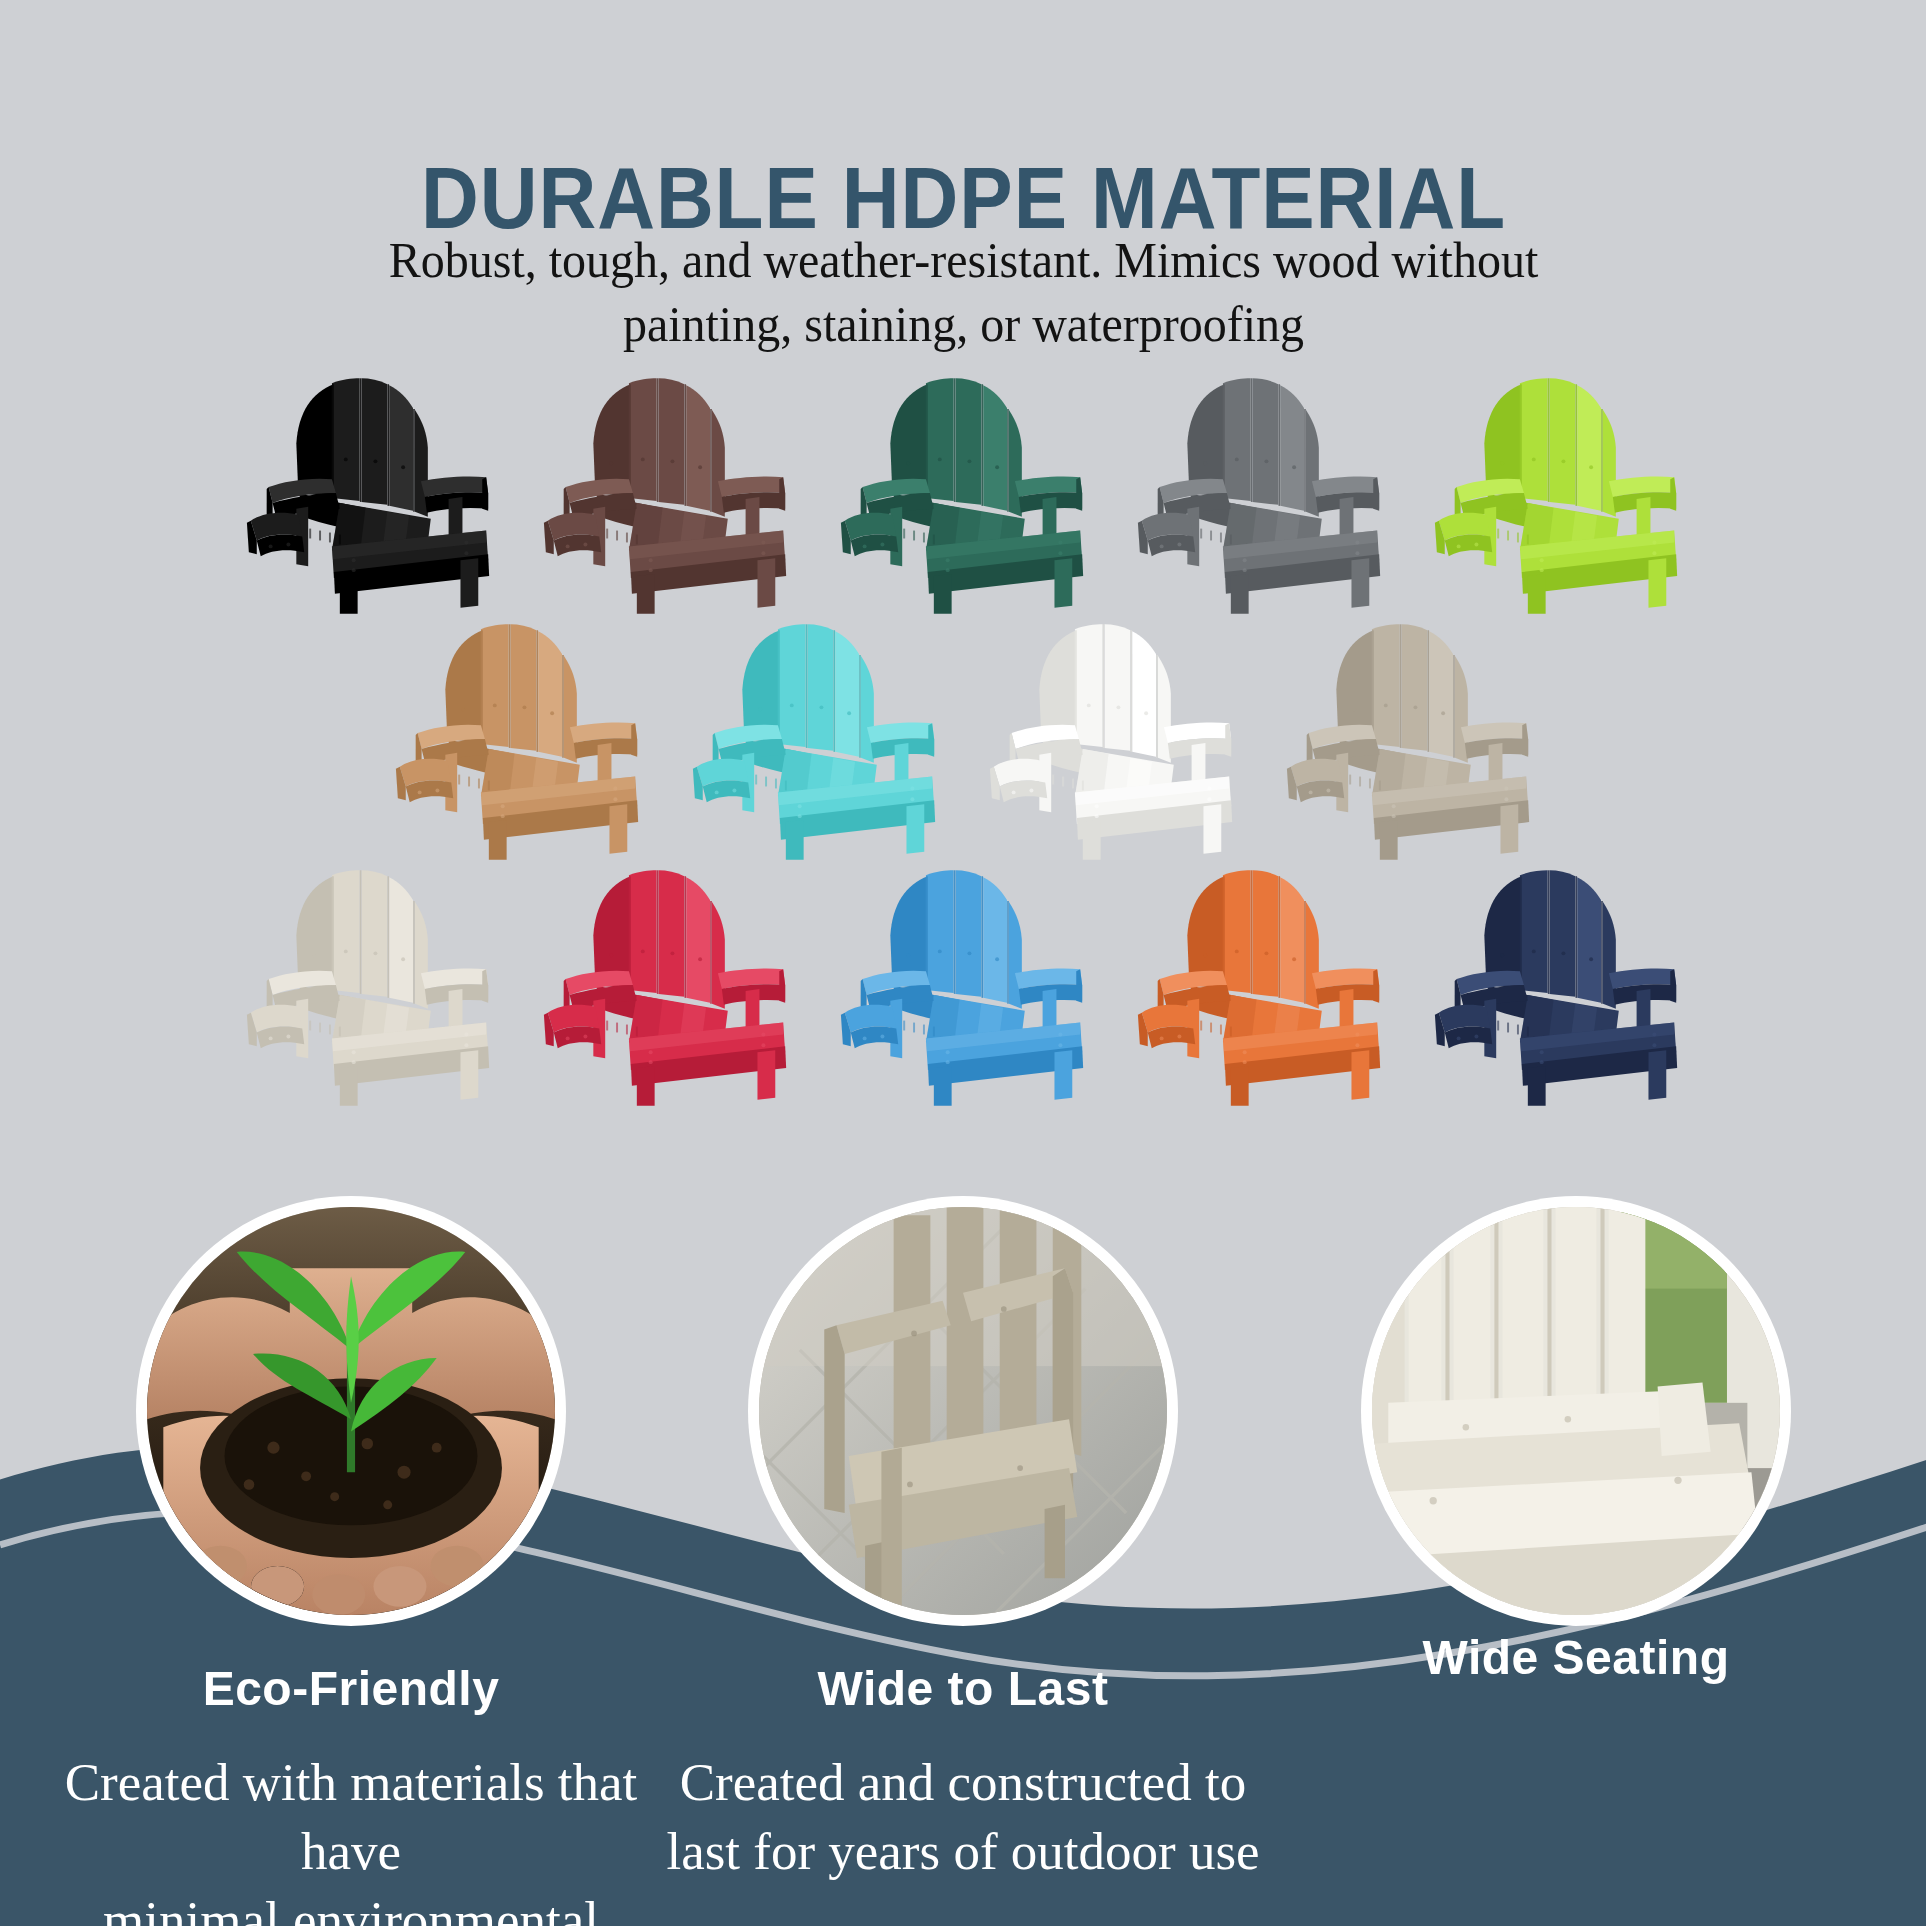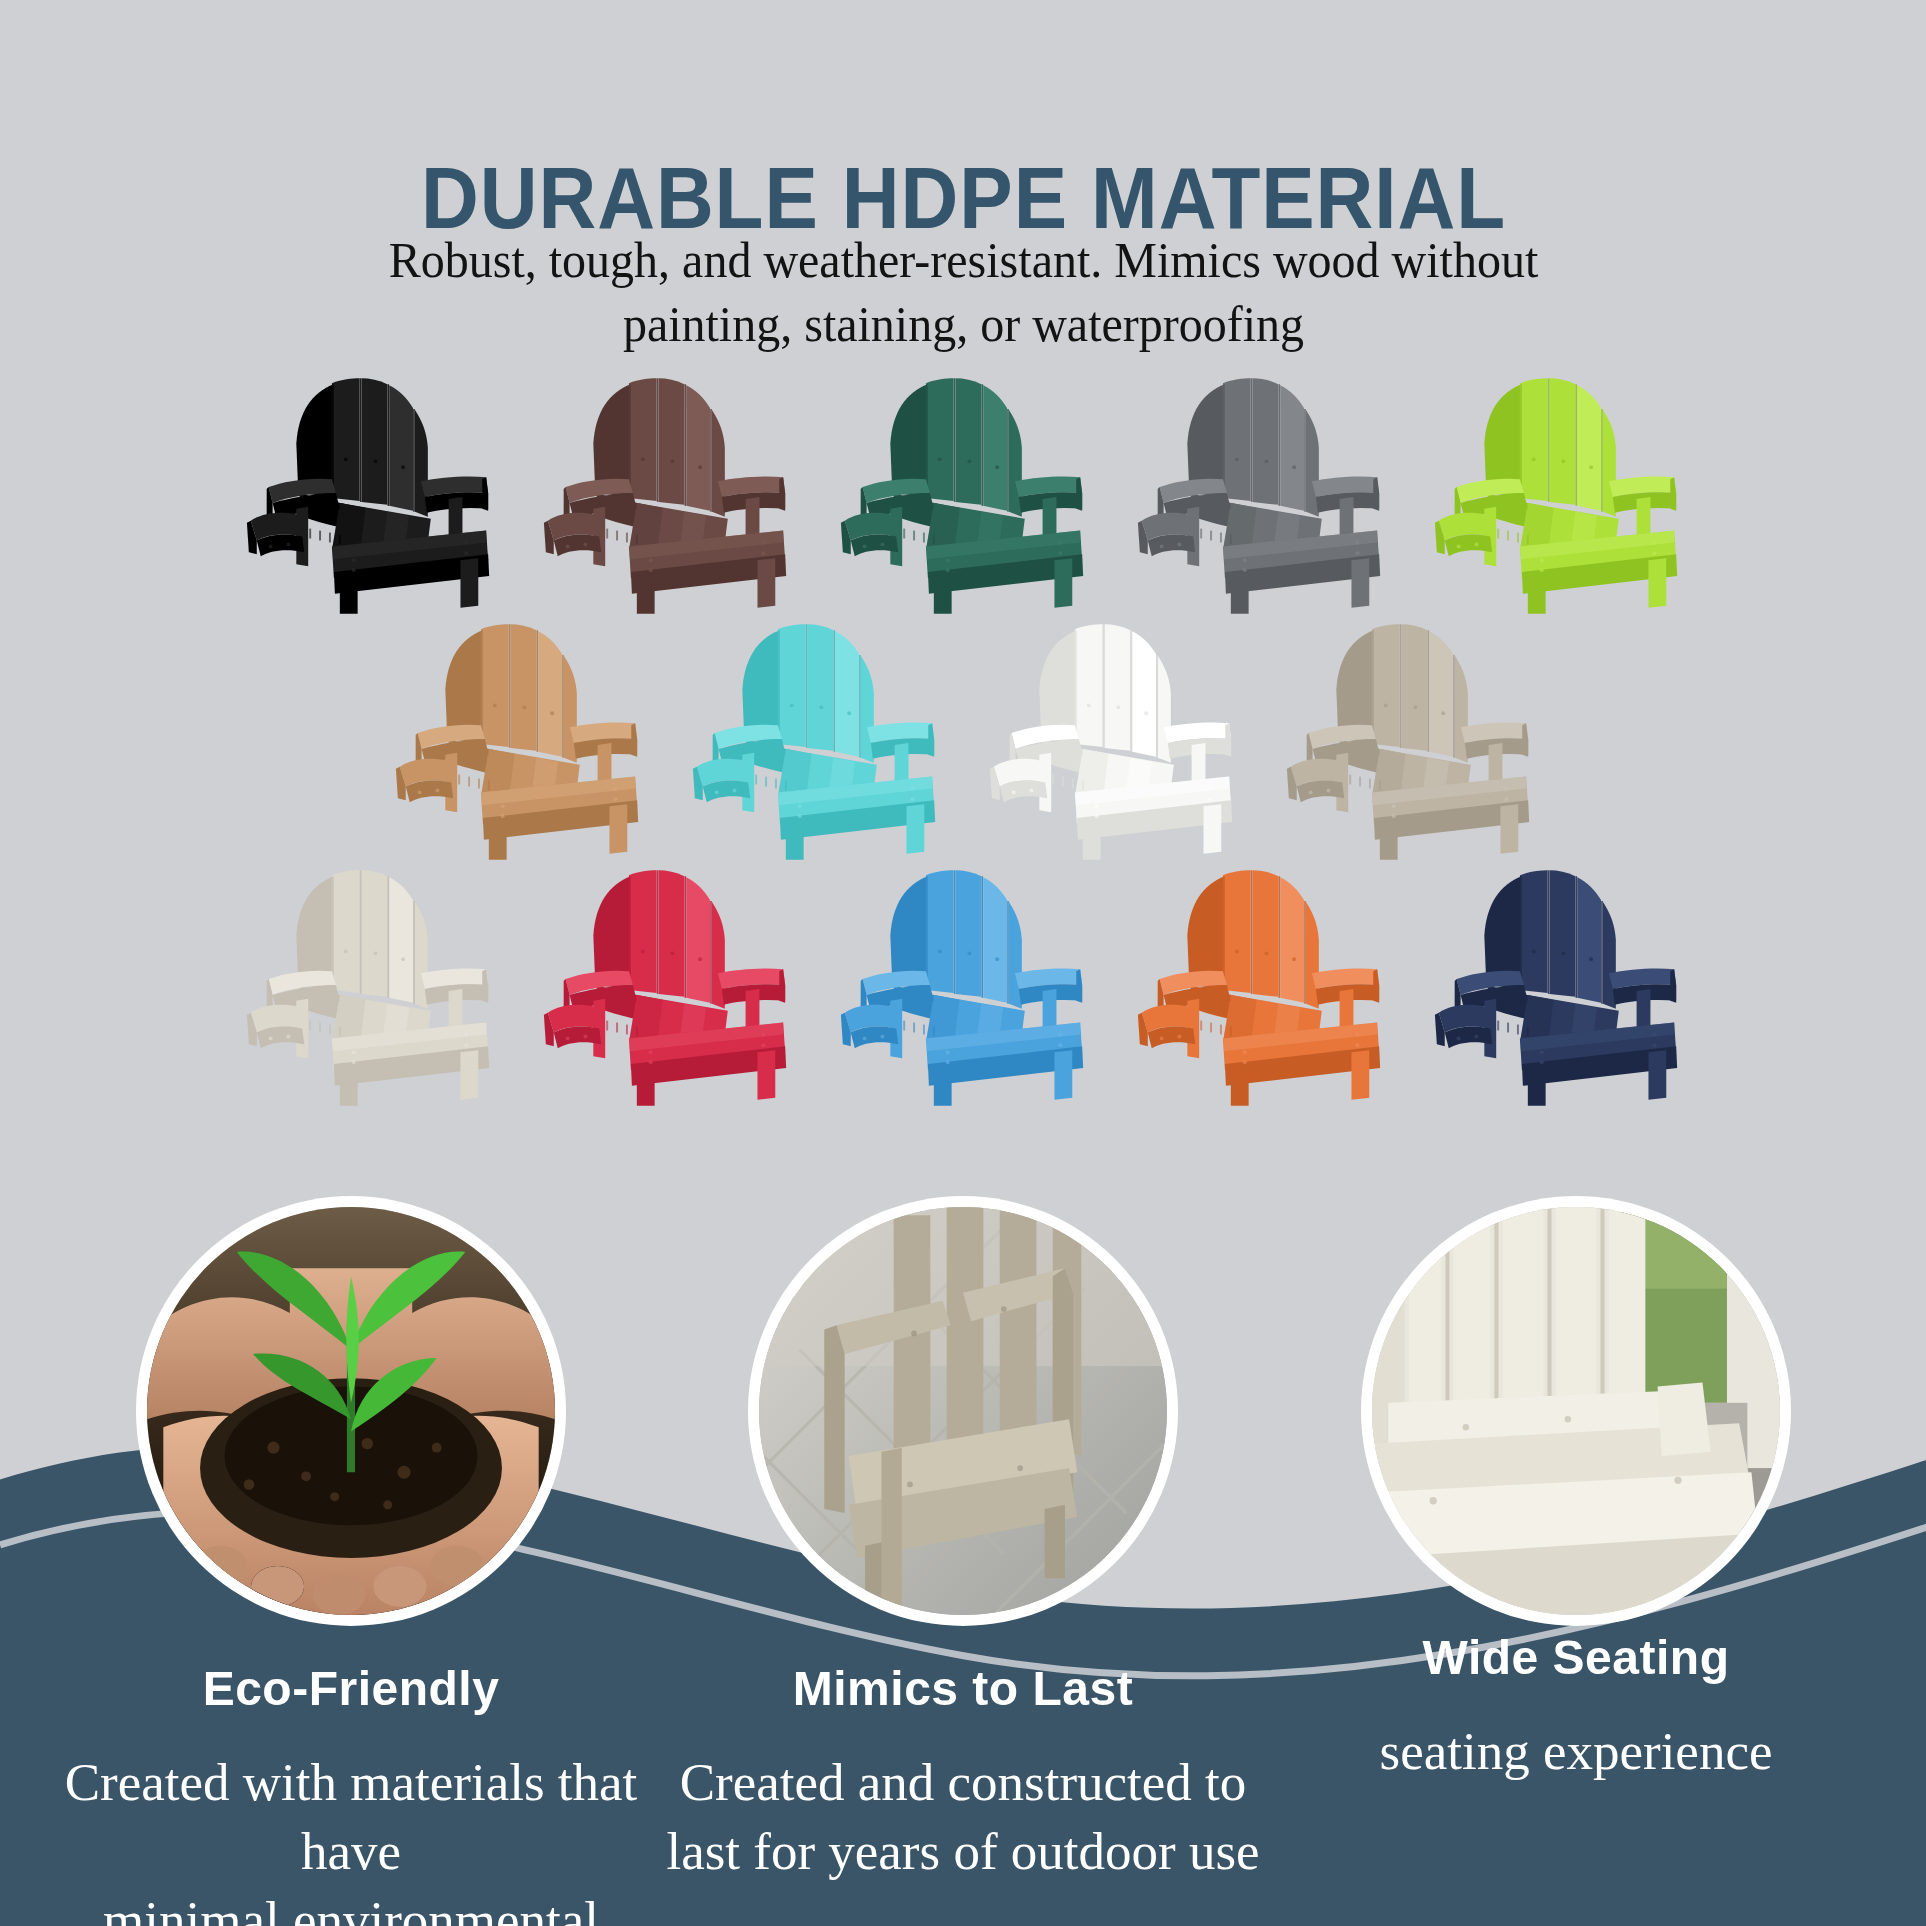--- a/index.html
+++ b/index.html
@@ -1322,28 +1322,27 @@
 
   <div class="feature f1">
     <div class="fh">Eco-Friendly</div>
     <div class="fb">
       <span>Created with materials that have</span>
       <span>minimal environmental impact</span>
     </div>
   </div>
 
   <div class="feature f2">
-    <div class="fh">Mimics to Last</div>
+    <div class="fh">Wide to Last</div>
     <div class="fb">
       <span>Created and constructed to</span>
       <span>last for years of outdoor use</span>
     </div>
   </div>
 
   <div class="feature f3">
     <div class="fh">Wide Seating</div>
     <div class="fb">
-      <span>seating experience</span>
     </div>
   </div>
 
 </div>
 
 
 </body></html>

